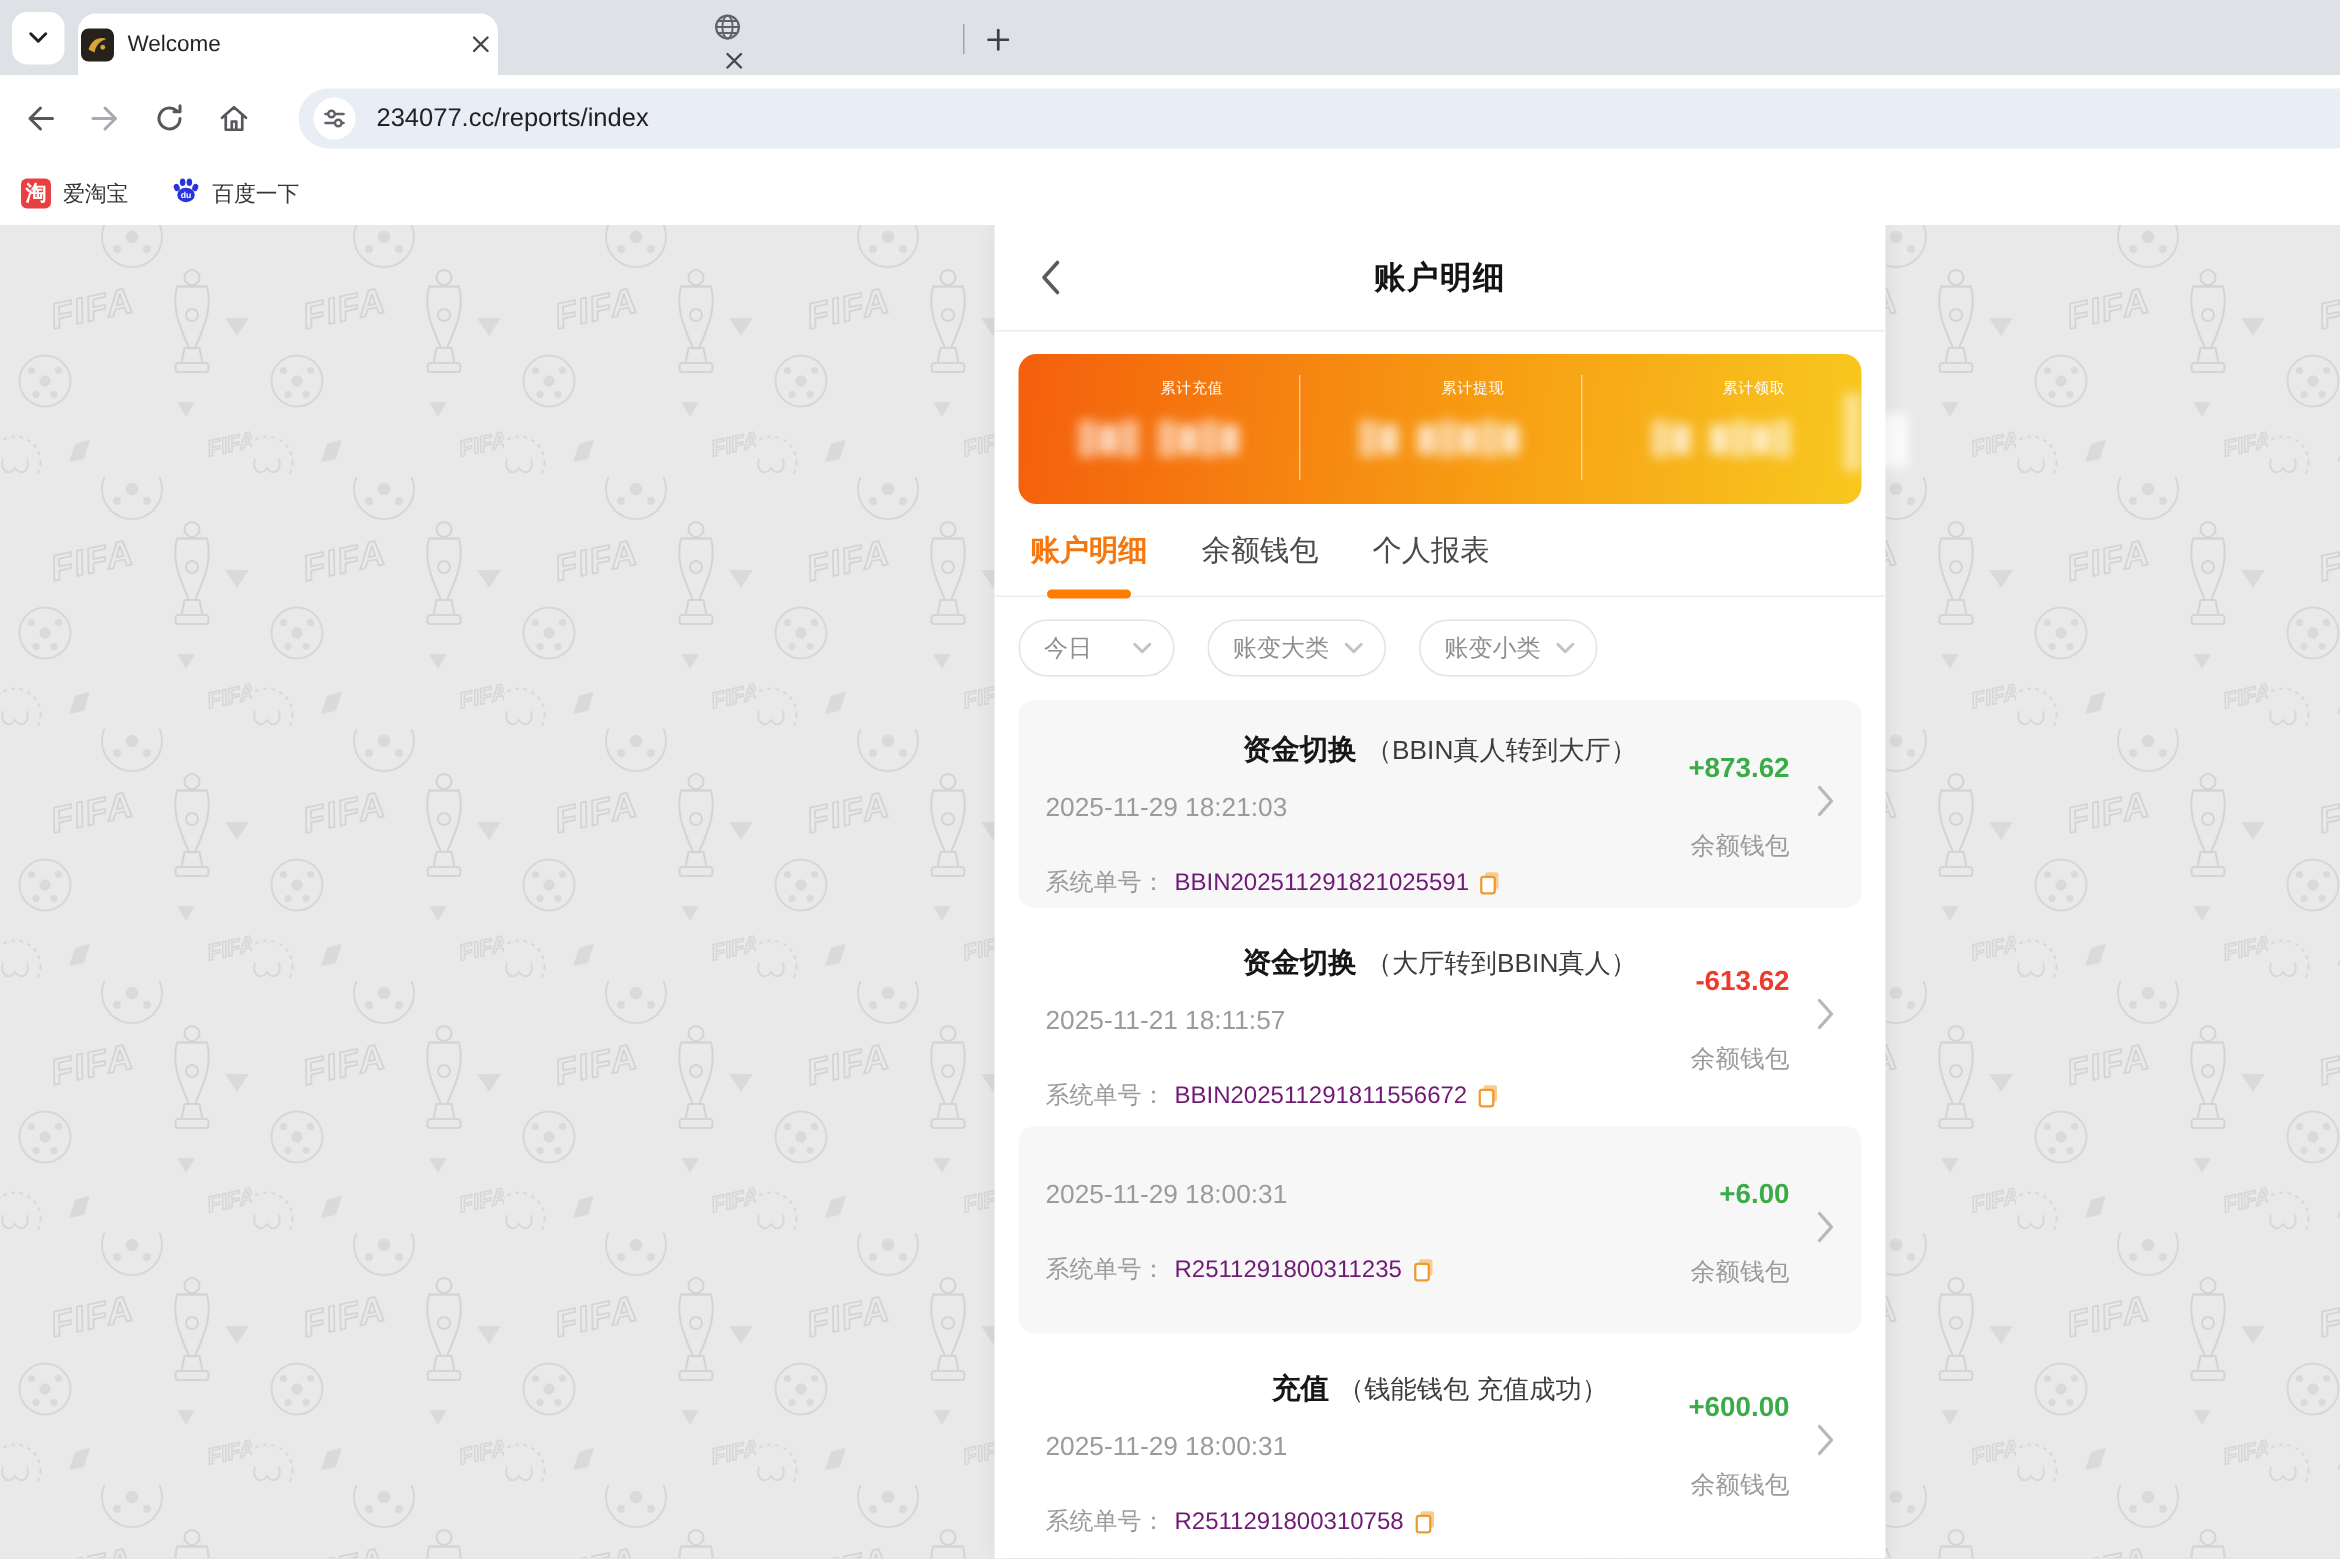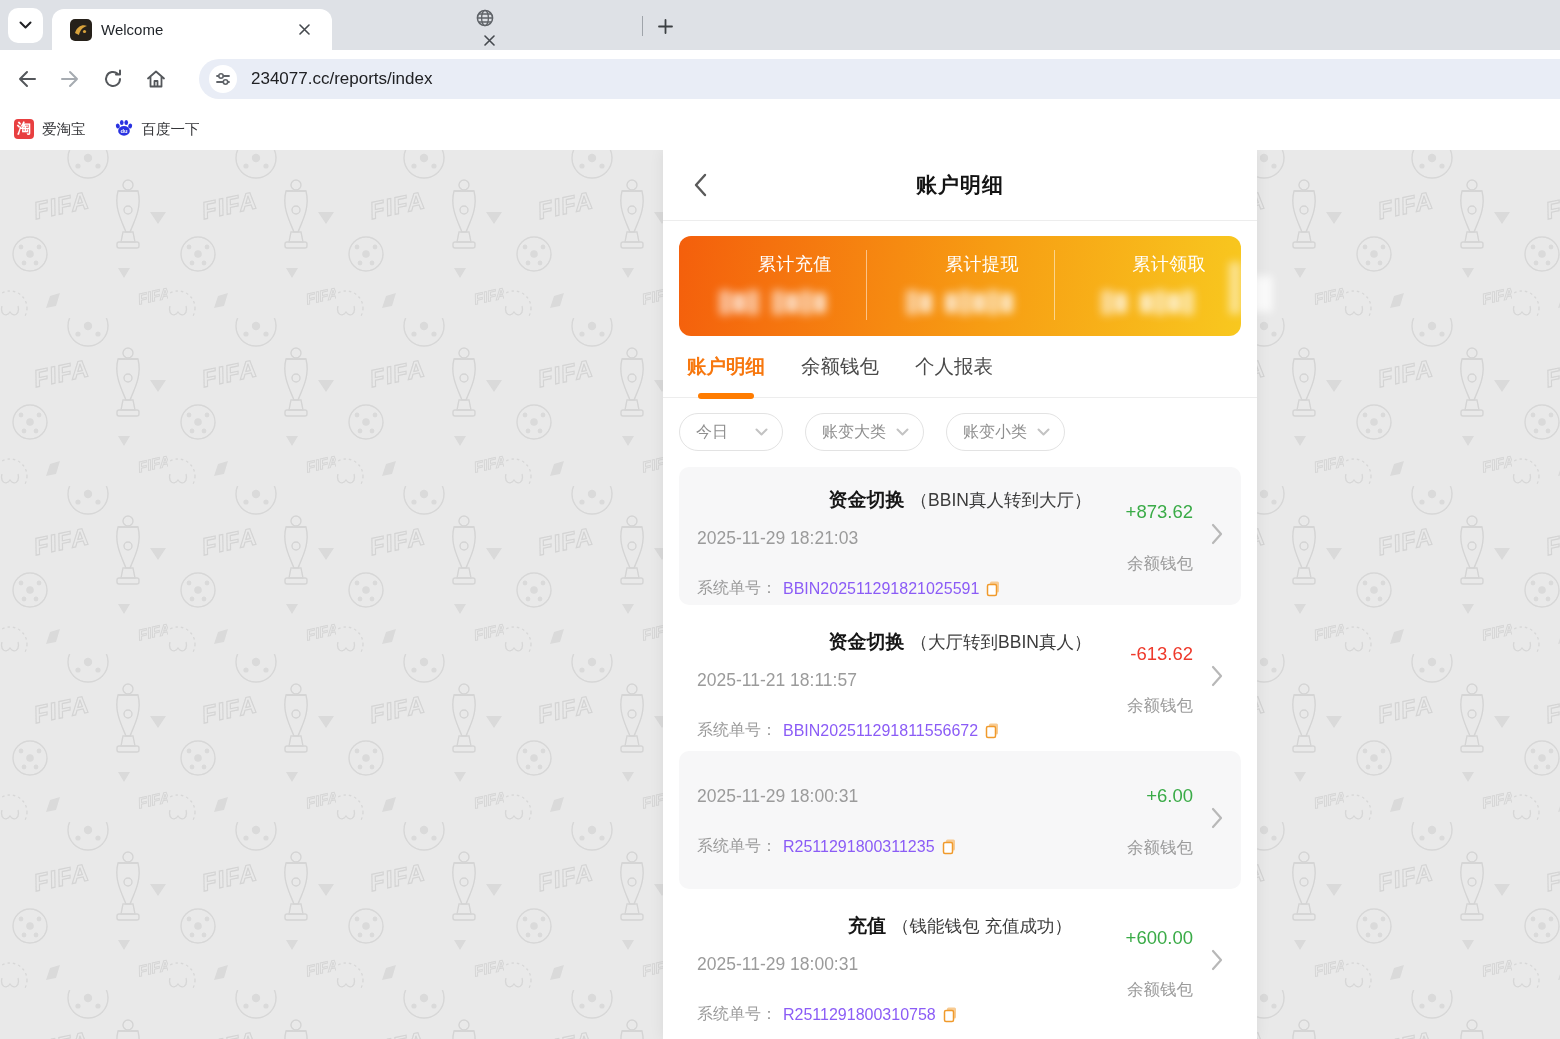--- a/index.html
+++ b/index.html
@@ -4,21 +4,21 @@
 <style>
   * { margin:0; padding:0; box-sizing:border-box; }
   html,body { width:1560px; height:1039px; overflow:hidden;
     font-family:"Liberation Sans","DejaVu Sans",sans-serif; background:#dee1e6; }
 
   
   .tabstrip { position:relative; height:50px; background:#dee1e6; }
   .tab-search { position:absolute; left:8px; top:8px; width:35px; height:35px;
     background:#fff; border-radius:10px; display:grid; place-items:center; cursor:pointer; }
   .tab { position:absolute; top:9px; height:41px; display:flex; align-items:center;
-    padding:0 18px; font-size:15px; color:#1f2328; }
+    padding:0 2px; font-size:15px; color:#1f2328; }
   .tab.active { left:52px; width:280px; background:#fff; border-radius:12px 12px 0 0; }
   .tab.inactive { left:340px; width:298px; color:#3f4348;flex-direction:column; }
   .favicon { width:22px; height:22px; border-radius:5px; background:#26211a;
     margin-right:9px; display:grid; place-items:center; flex:none; }
   .tab-title { flex:1; white-space:nowrap; overflow:hidden; }
   .tab-close { width:20px; height:20px; border-radius:50%; display:grid; place-items:center; cursor:pointer; }
   .globe { margin-right:9px; flex:none; }
   .tab-divider { position:absolute; left:642px; top:16px; width:1px; height:20px; background:#9fa4aa; }
   .newtab { position:absolute; left:650px; top:11px; width:30px; height:30px;
     display:grid; place-items:center; cursor:pointer; }
@@ -51,21 +51,21 @@
   .p-header { position:relative; height:71px; display:flex; align-items:center;
     justify-content:center; border-bottom:1px solid #ededed; }
   .back-btn { position:absolute; left:30px; top:0; bottom:0; display:flex; align-items:center; cursor:pointer; }
   .p-title { font-size:21px; font-weight:600; color:#141414; letter-spacing:1px; }
 
   .stats-card { position:relative; margin:15px 16px 0; height:100px; border-radius:12px;
     background:linear-gradient(97deg,#f45f0c 0%,#f79d13 55%,#f8c81f 100%); display:flex; overflow:hidden; }
   .stat { flex:1; padding-top:16px; text-align:center; position:relative; }
   .stat + .stat::before { content:""; position:absolute; left:0; top:14px; bottom:16px;
     width:1px; background:rgba(255,255,255,.5); }
-  .stat-label { color:#fff; font-size:18px; letter-spacing:.5px;margin-left:44px; }
+  .stat-label { color:#fff; font-size:10px; letter-spacing:.5px;margin-left:44px; }
   .blur-row { margin-top:13px; display:flex; justify-content:center; align-items:center;
     gap:2px; height:27px; filter:blur(4px); }
   .blur-row i { display:block; width:12px; height:25px; border-radius:2px;
     background:rgba(255,255,255,.55); }
   .blur-row i:nth-child(even){ height:20px; background:rgba(255,255,255,.72); }
   .blur-row .gp { width:9px; height:1px; }
   .edge-blur { position:absolute; right:0; top:26px; width:12px; height:52px;
     background:rgba(255,255,255,.5); filter:blur(4px); }
 
   .ptabs { position:relative; display:flex; align-items:flex-end; gap:36px;
@@ -84,22 +84,22 @@
 
   .list { padding:3px 16px 0; }
   .txrow { position:relative; height:138px; border-radius:10px; margin-bottom:4px;
     padding:20px 18px; cursor:pointer; background:#fff; }
   .txrow.alt { background:#f7f7f8; }
   .tx-title { font-size:19px; font-weight:700; color:#161616;text-align:center; }
   .tx-title .detail { font-weight:400; font-size:17.5px; color:#3c3c3c; margin-left:6px; }
   .tx-time { margin-top:15px; font-size:17.5px; color:#9b9b9b; }
   .tx-order { margin-top:29px; font-size:16px; color:#9b9b9b; display:flex;
     align-items:center; gap:6px; }
-  .tx-order .num { color:#8b5cf6; }
-  .tx-amount { position:absolute; right:48px; top:34px; font-size:18.5px; font-weight:400; }
+  .tx-order .num { color:#701a75; }
+  .tx-amount { position:absolute; right:48px; top:34px; font-size:18.5px; font-weight:700; }
   .tx-amount.green { color:#3aab47; }
   .tx-amount.red { color:#ee392b; }
   .tx-wallet { position:absolute; right:48px; top:86px; font-size:16.5px; color:#9b9b9b; }
   .tx-chev { position:absolute; right:18px; top:56px; }
 </style>
 </head>
 <body>
 
 <div class="tabstrip">
   <div class="tab-search">

